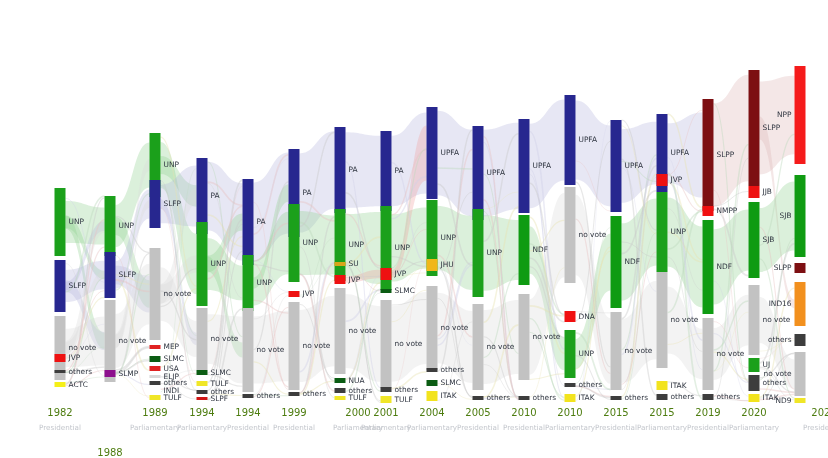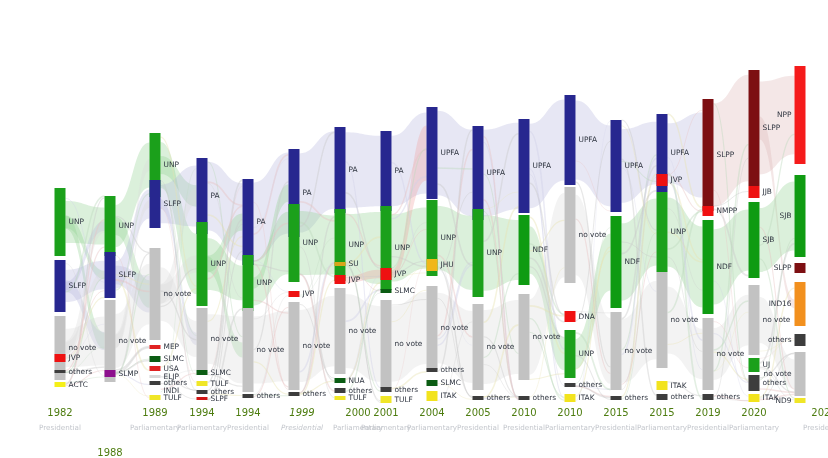--- a/index.html
+++ b/index.html
@@ -793,21 +793,21 @@
         <div class="axis-type">Parliamentary</div>
       </div>
       <div class="axis-tick" style="left: 202px;">
         <div class="axis-year">1994</div>
         <div class="axis-type">Parliamentary</div>
       </div>
       <div class="axis-tick" style="left: 248px;">
         <div class="axis-year">1994</div>
         <div class="axis-type">Presidential</div>
       </div>
-      <div class="axis-tick" style="left: 302px; font-style: italic;">
+      <div class="axis-tick" style="left: 294px;">
         <div class="axis-year">1999</div>
         <div class="axis-type">Presidential</div>
       </div>
       <div class="axis-tick" style="left: 340px; margin-left: 18px;">
         <div class="axis-year">2000</div>
         <div class="axis-type">Parliamentary</div>
       </div>
       <div class="axis-tick" style="left: 386px;">
         <div class="axis-year">2001</div>
         <div class="axis-type">Parliamentary</div>

